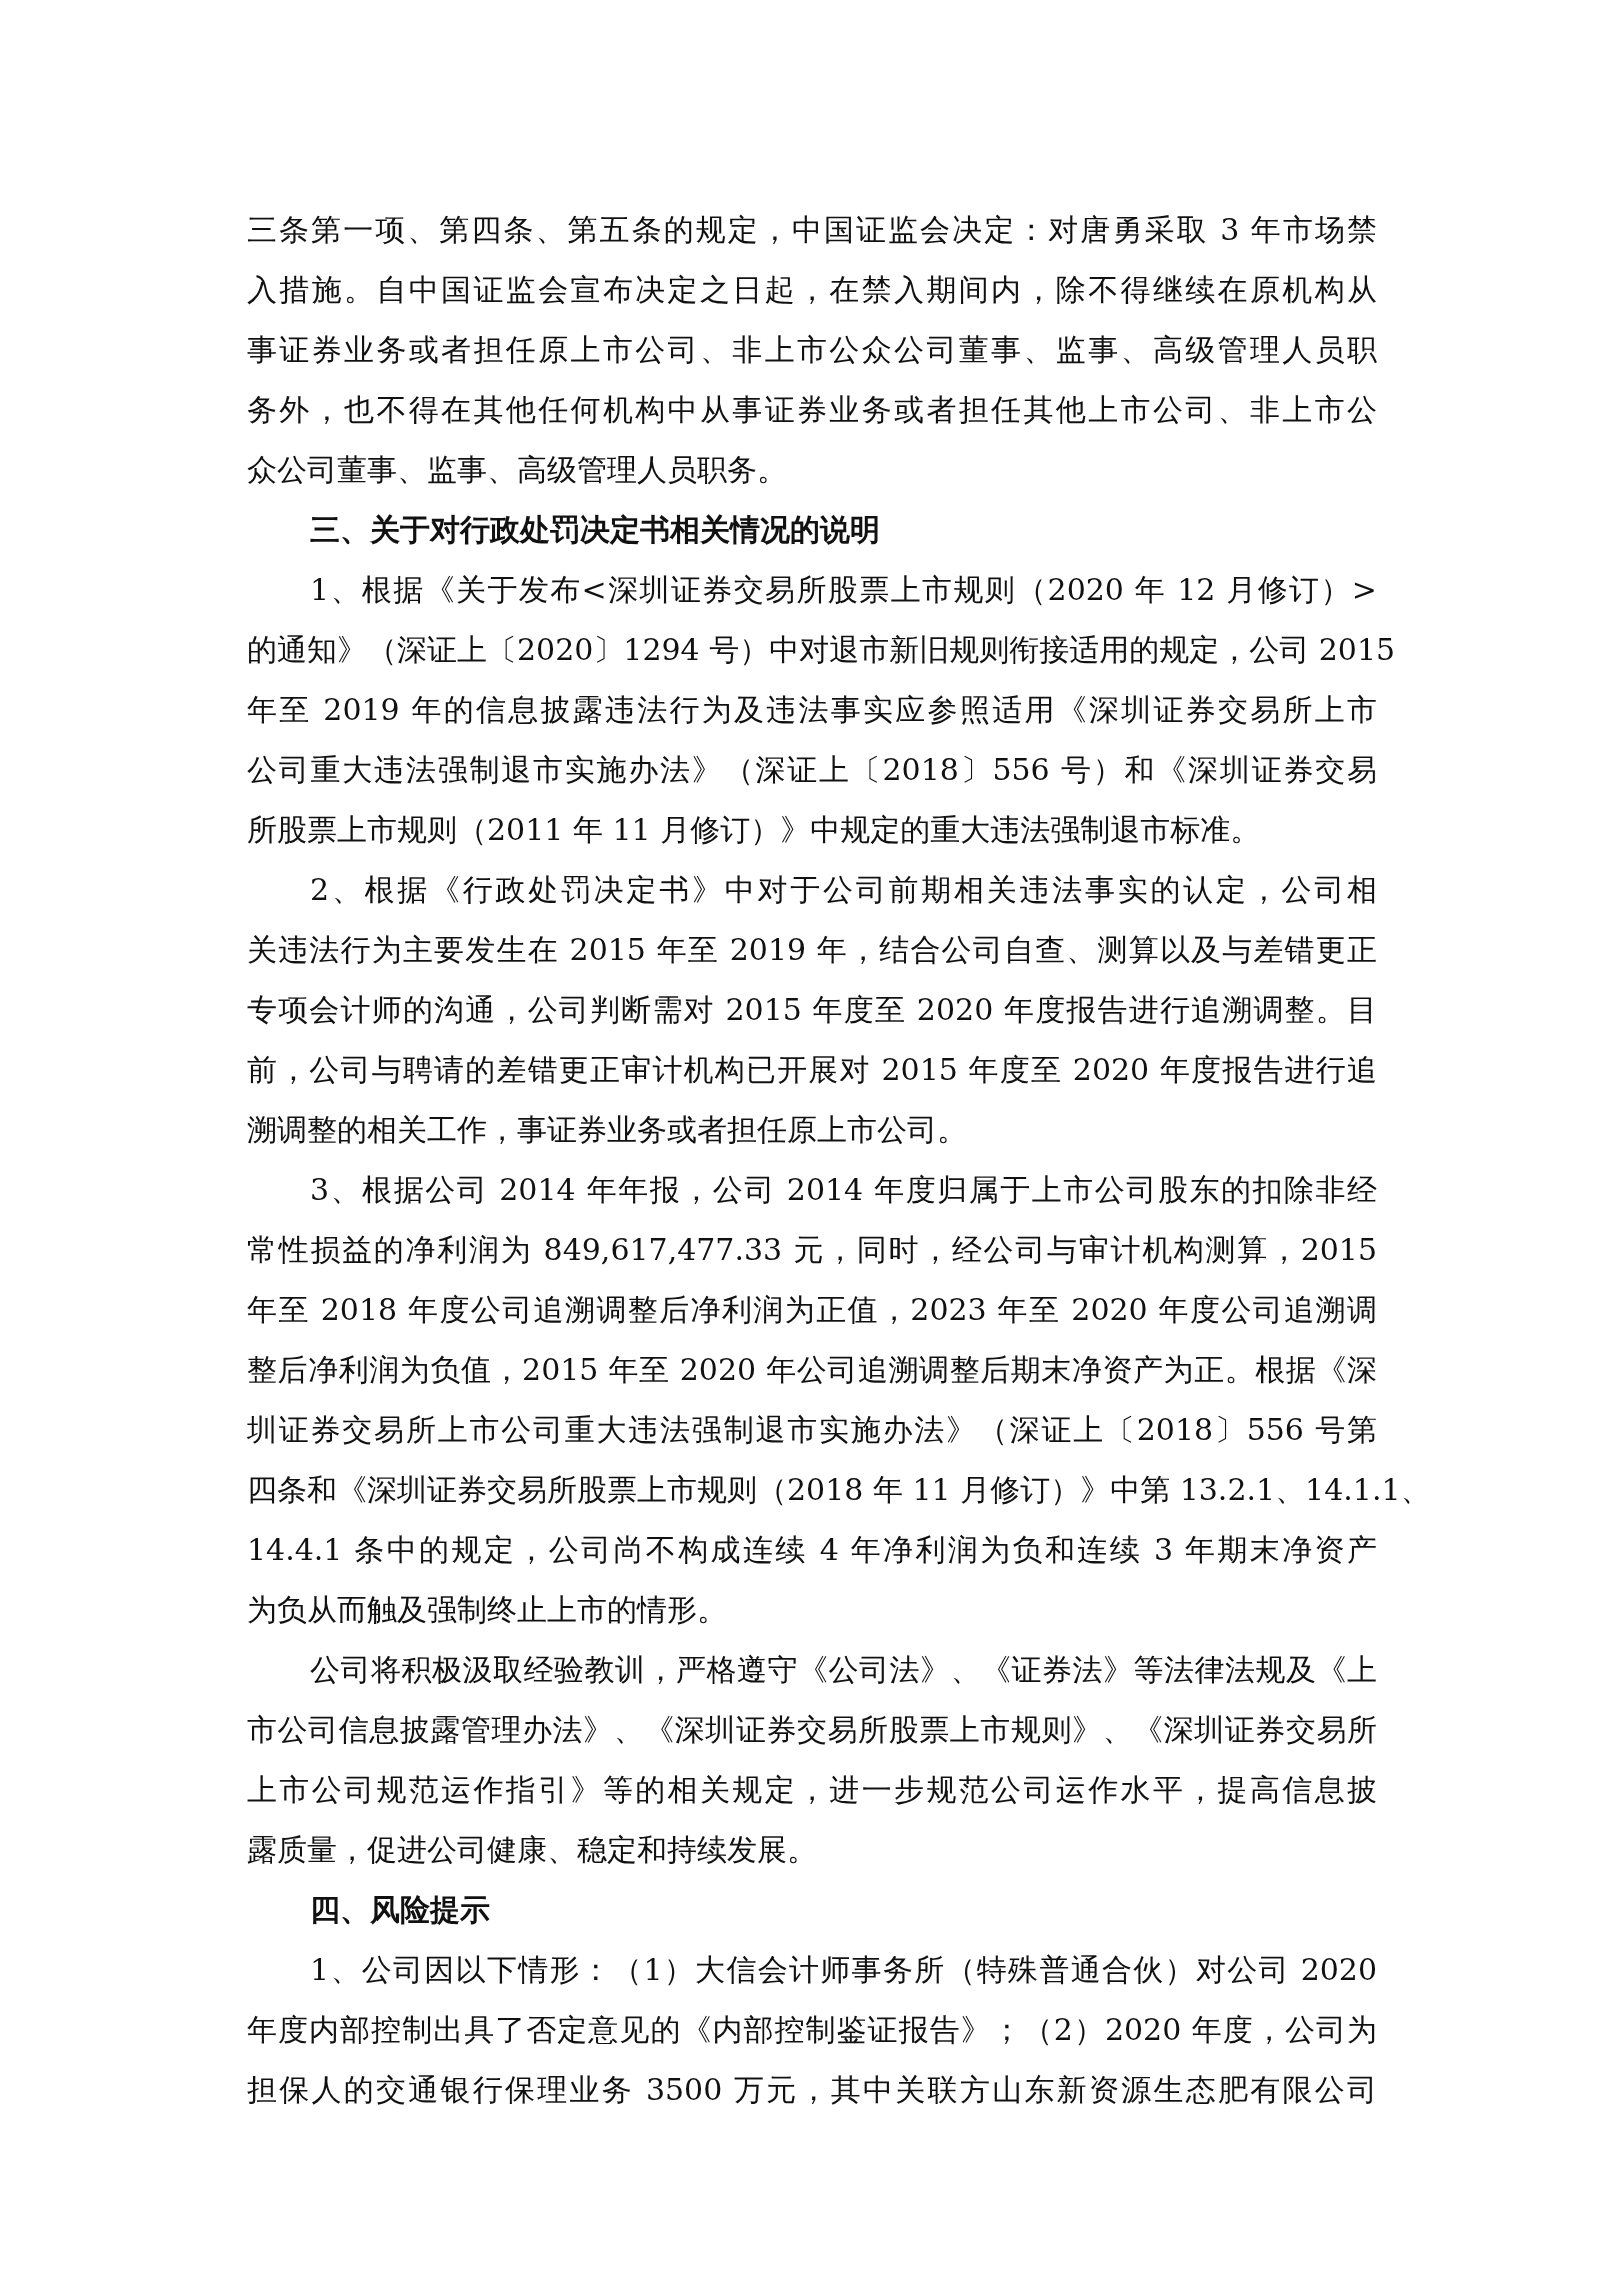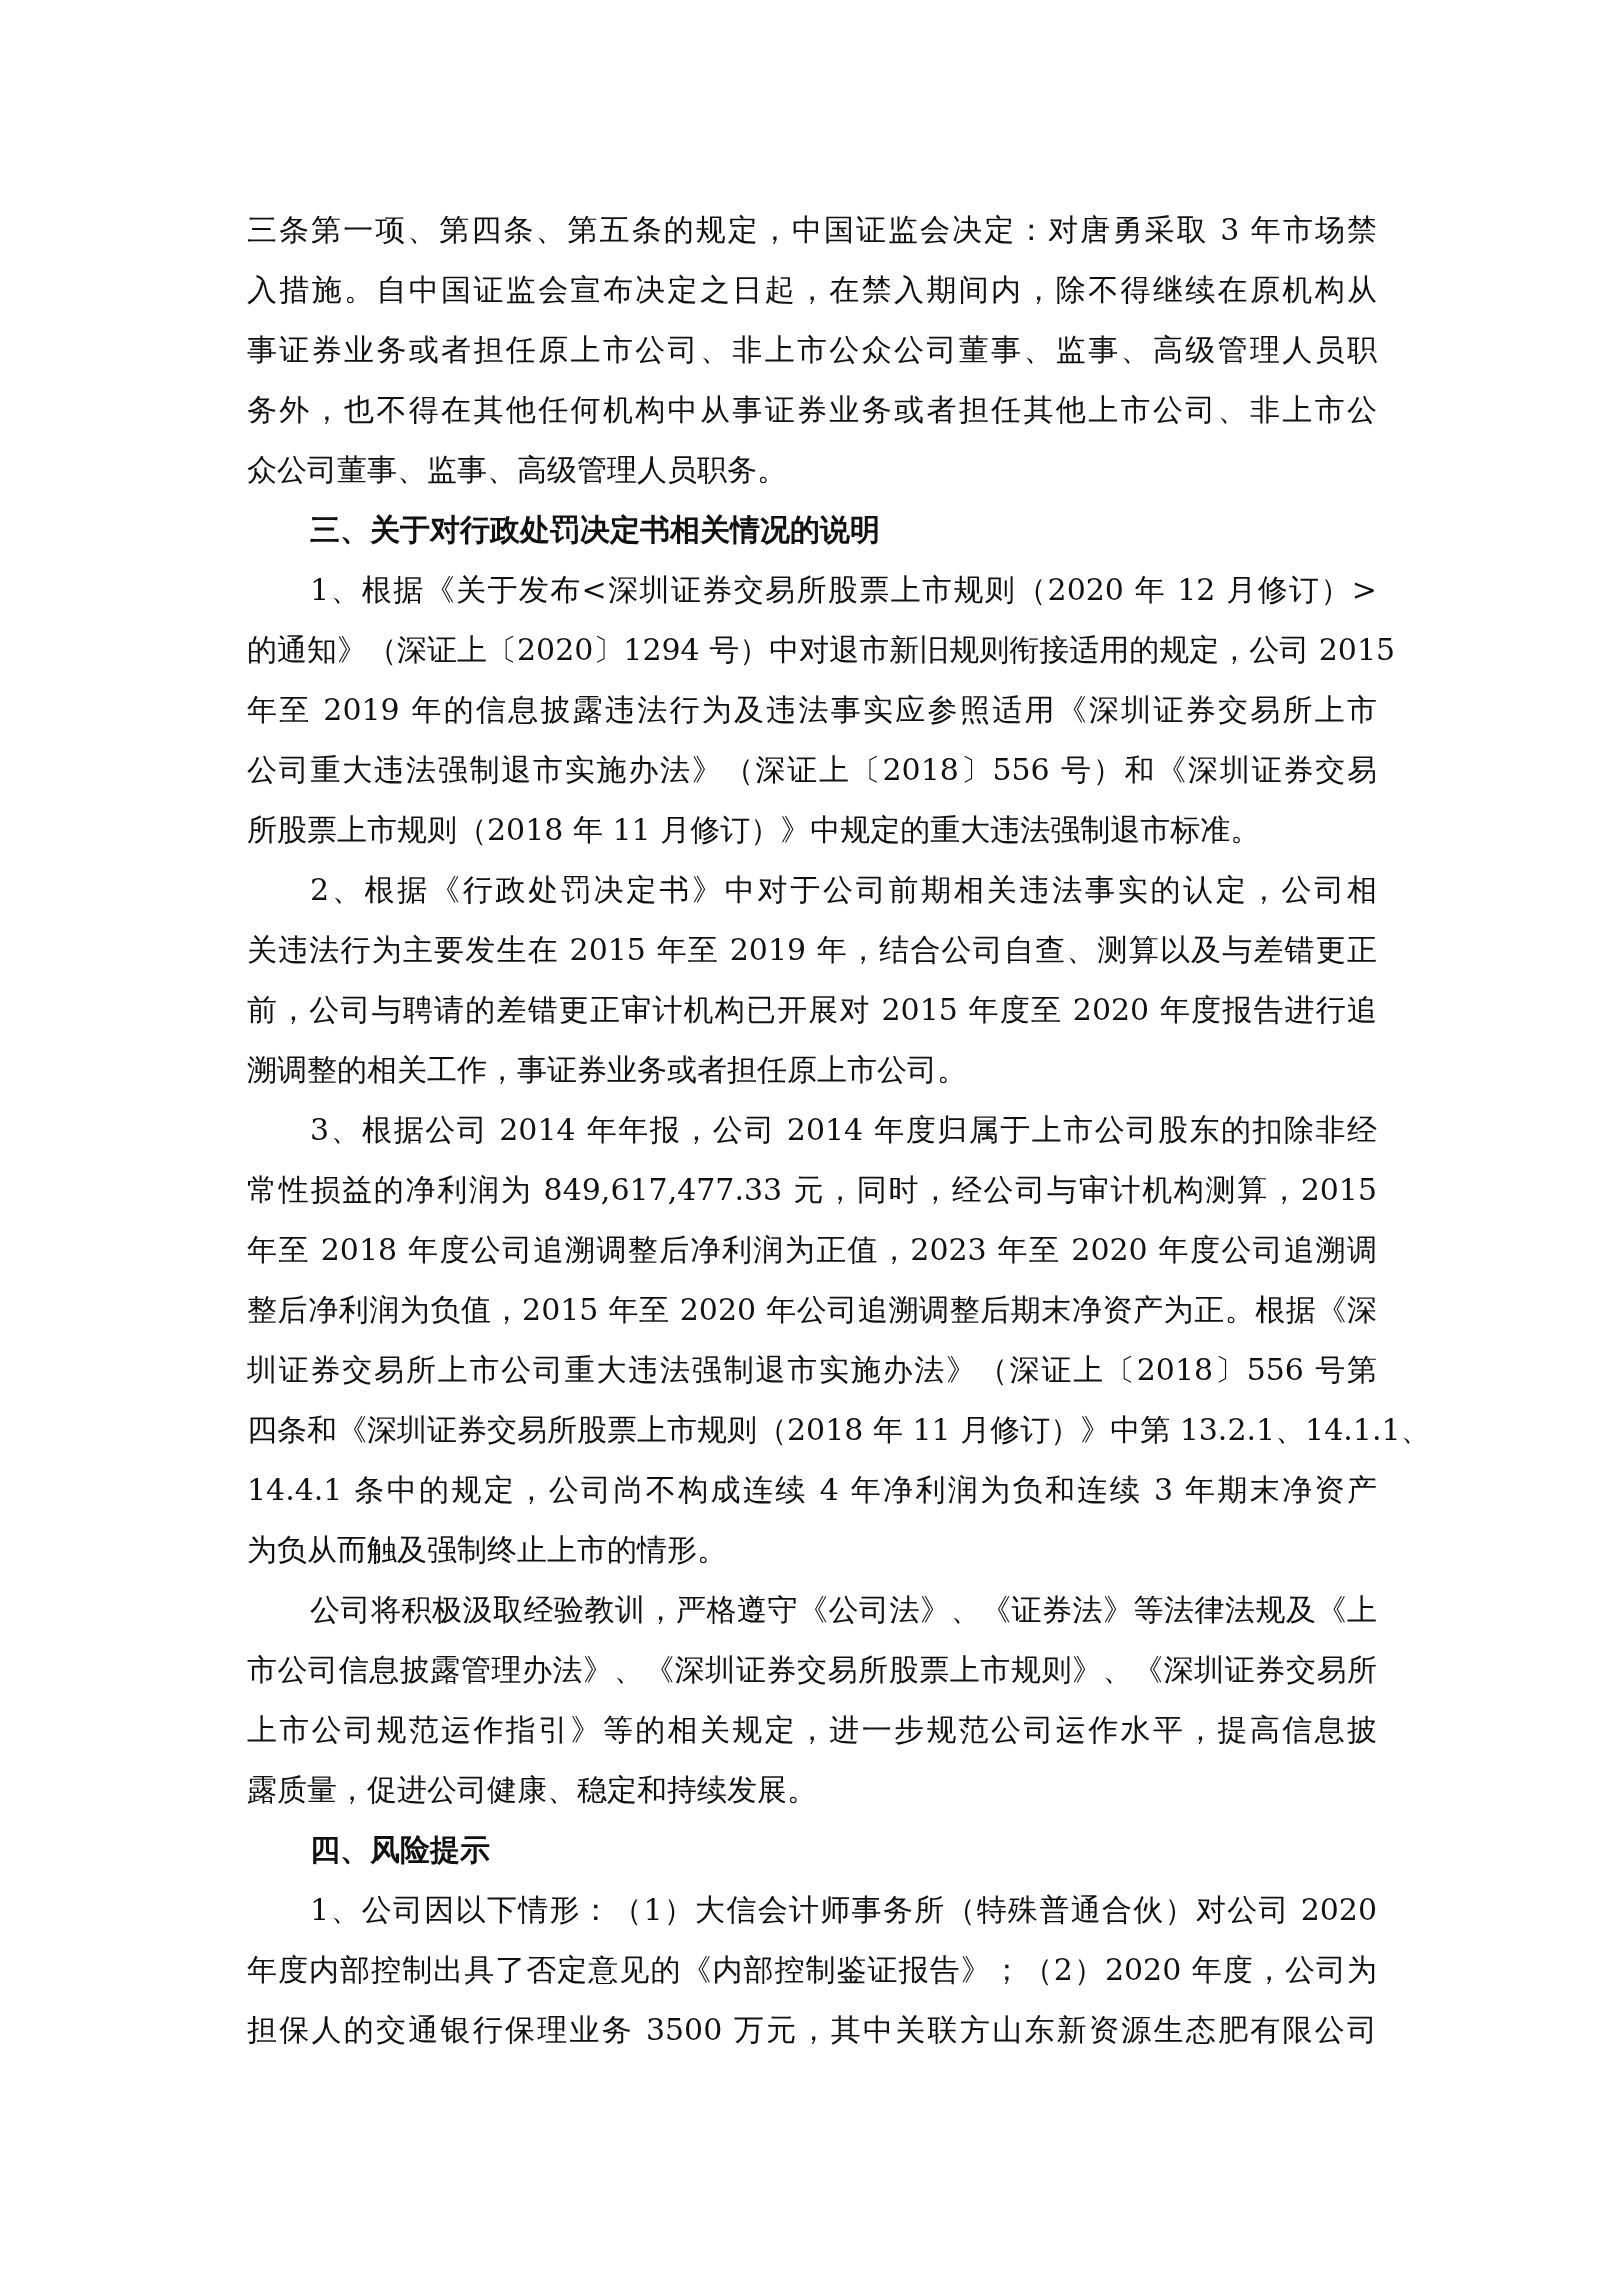--- a/index.html
+++ b/index.html
@@ -56,26 +56,27 @@
     <div class="line last">众公司董事、监事、高级管理人员职务。</div>
   </div>
 
   <div class="line heading indent">三、关于对行政处罚决定书相关情况的说明</div>
 
   <div>
     <div class="line indent">1、根据《关于发布&lt;深圳证券交易所股票上市规则（2020 年 12 月修订）&gt;</div>
     <div class="line">的通知》（深证上〔2020〕1294 号）中对退市新旧规则衔接适用的规定，公司 2015</div>
     <div class="line">年至 2019 年的信息披露违法行为及违法事实应参照适用《深圳证券交易所上市</div>
     <div class="line">公司重大违法强制退市实施办法》（深证上〔2018〕556 号）和《深圳证券交易</div>
-    <div class="line last">所股票上市规则（2018 年 11 月修订）》中规定的重大违法强制退市标准。</div>
+    <div class="line last">所股票上市规则（2011 年 11 月修订）》中规定的重大违法强制退市标准。</div>
   </div>
 
   <div>
     <div class="line indent">2、根据《行政处罚决定书》中对于公司前期相关违法事实的认定，公司相</div>
     <div class="line">关违法行为主要发生在 2015 年至 2019 年，结合公司自查、测算以及与差错更正</div>
+    <div class="line">专项会计师的沟通，公司判断需对 2015 年度至 2020 年度报告进行追溯调整。目</div>
     <div class="line">前，公司与聘请的差错更正审计机构已开展对 2015 年度至 2020 年度报告进行追</div>
     <div class="line last">溯调整的相关工作，事证券业务或者担任原上市公司。</div>
   </div>
 
   <div>
     <div class="line indent">3、根据公司 2014 年年报，公司 2014 年度归属于上市公司股东的扣除非经</div>
     <div class="line">常性损益的净利润为 849,617,477.33 元，同时，经公司与审计机构测算，2015</div>
     <div class="line">年至 2018 年度公司追溯调整后净利润为正值，2023 年至 2020 年度公司追溯调</div>
     <div class="line">整后净利润为负值，2015 年至 2020 年公司追溯调整后期末净资产为正。根据《深</div>
     <div class="line">圳证券交易所上市公司重大违法强制退市实施办法》（深证上〔2018〕556 号第</div>

